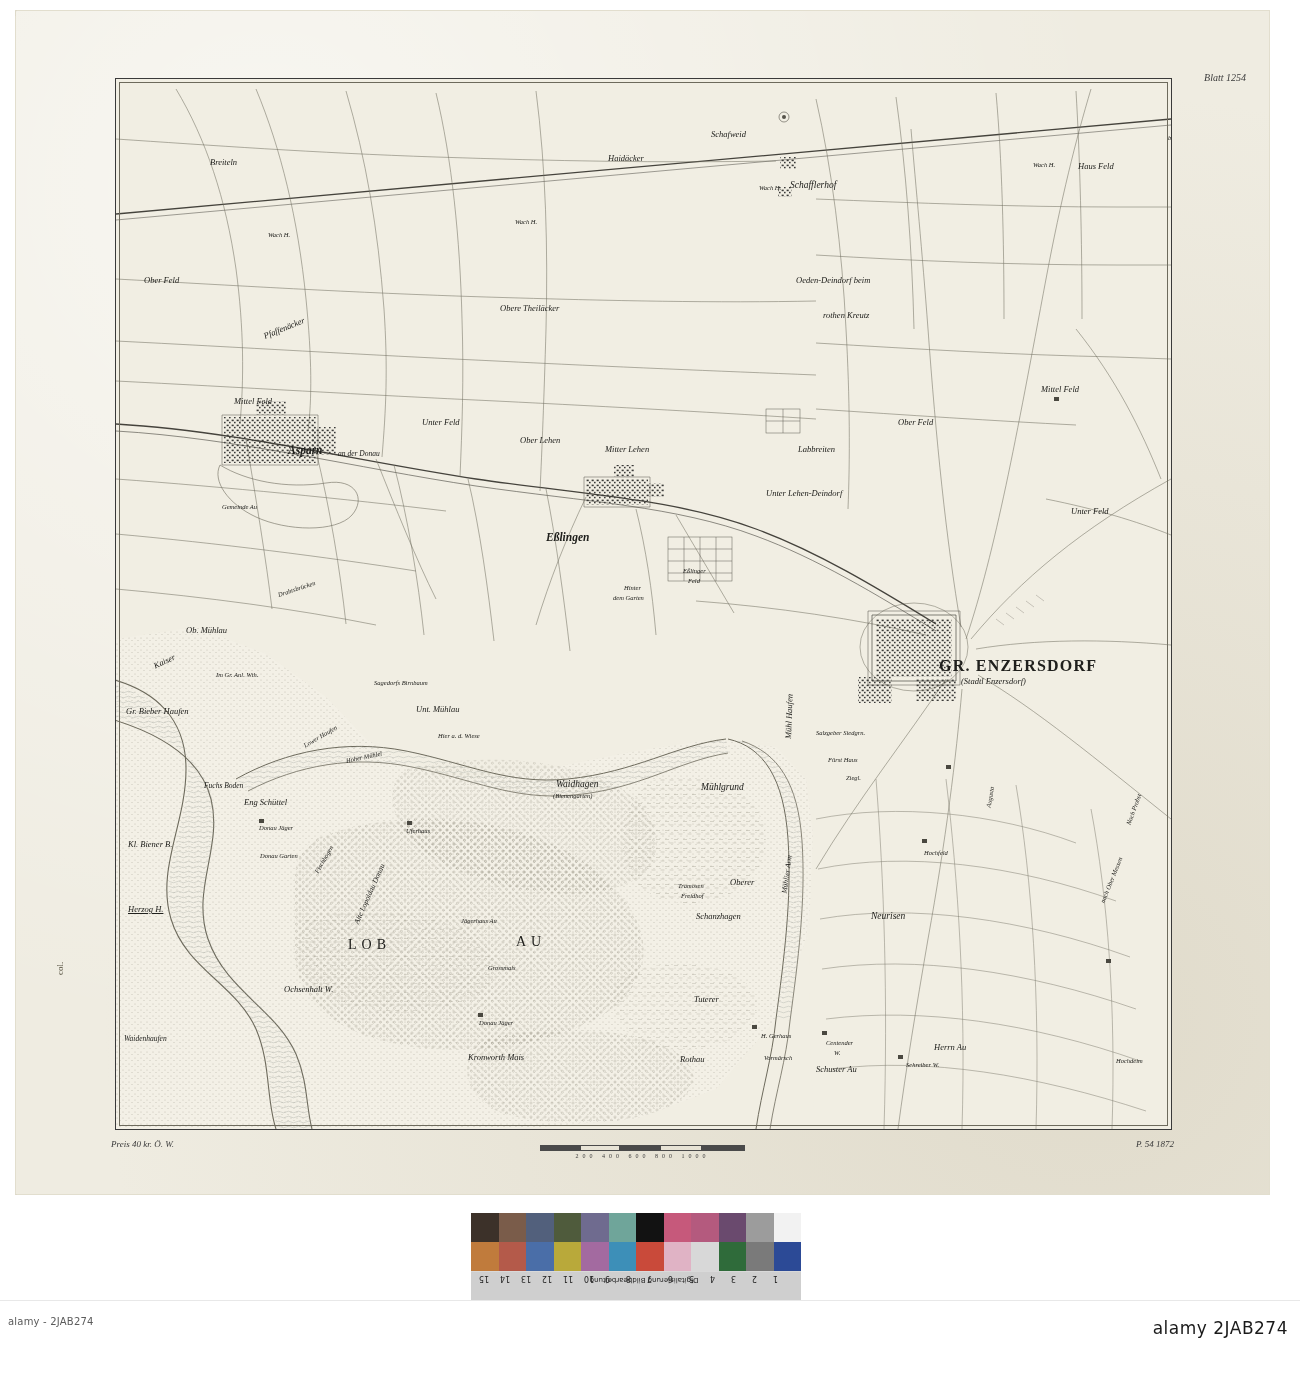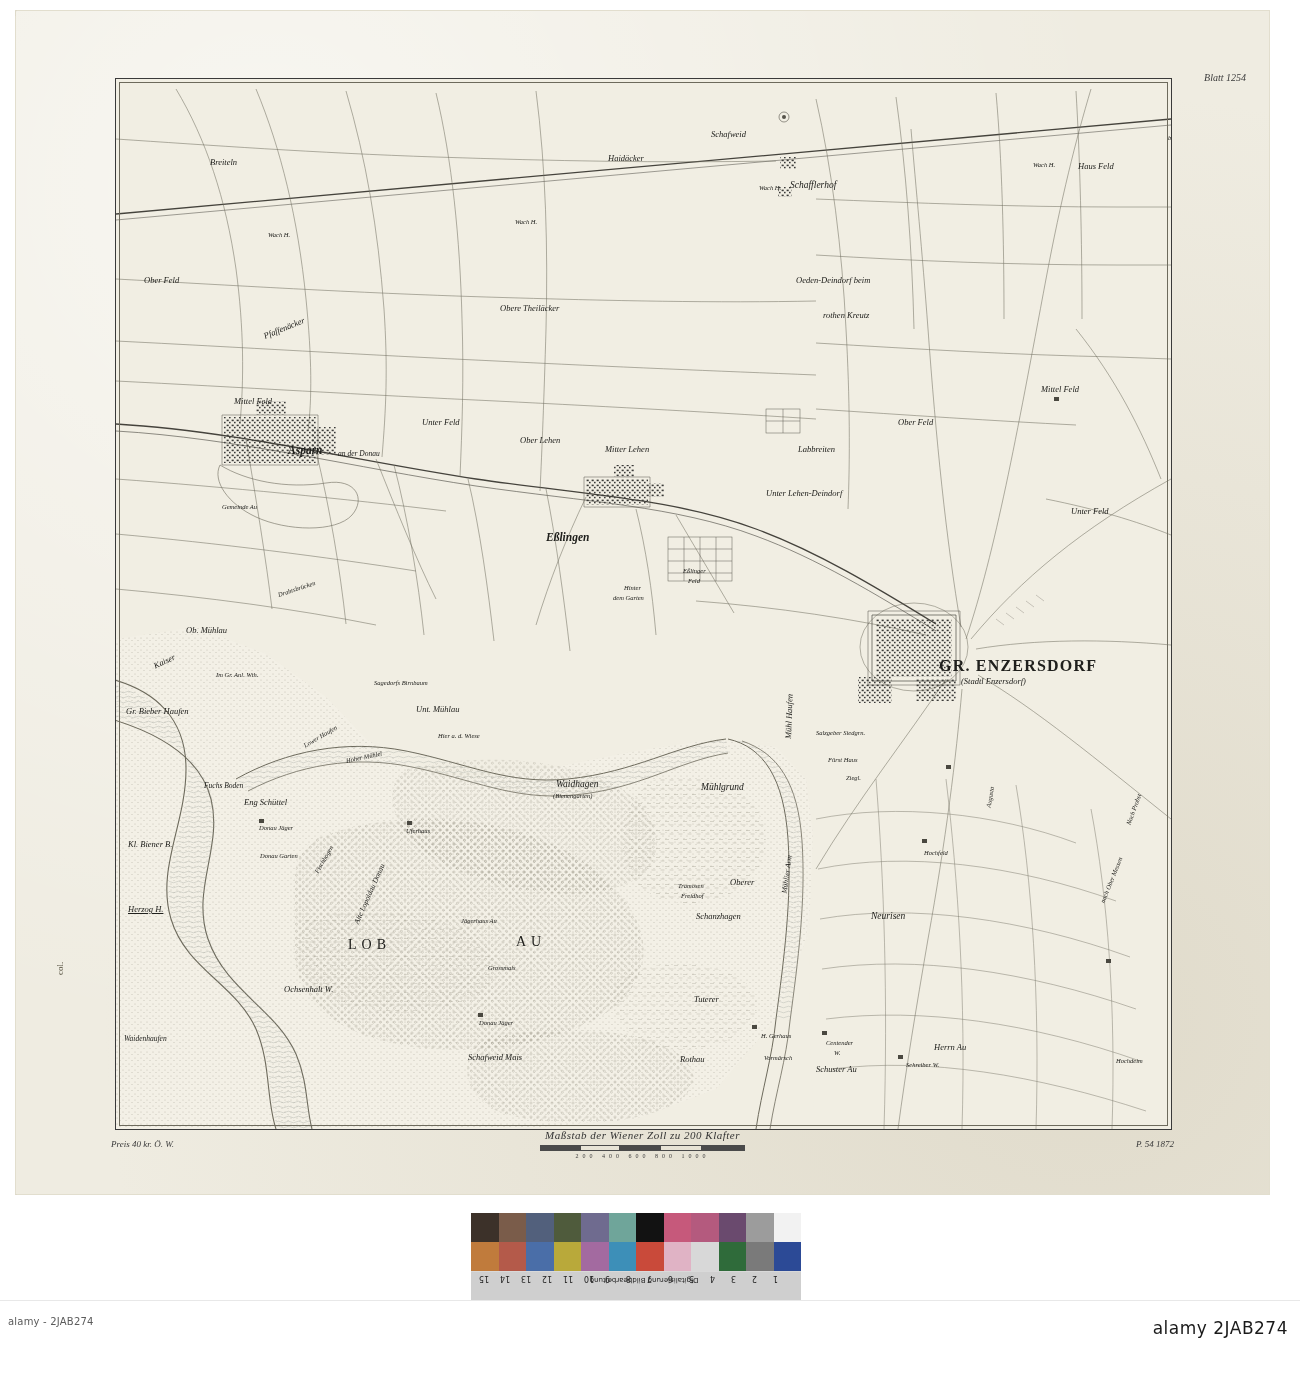--- a/index.html
+++ b/index.html
@@ -321,21 +321,21 @@
             <div class="lbl t6 it" style="left: 562px; top: 803px;">Tramosen</div>
             <div class="lbl t6 it" style="left: 565px; top: 813px;">Freidhof</div>
             <div class="lbl t8 it" style="left: 614px; top: 798px;">Oberer</div>
             <div class="lbl t8 it" style="left: 580px; top: 832px;">Schanzhagen</div>
             <div class="lbl t14 sp" style="left: 232px; top: 858px;">LOB</div>
             <div class="lbl t14 sp" style="left: 400px; top: 855px;">AU</div>
             <div class="lbl t6 it" style="left: 372px; top: 885px;">Grossmais</div>
             <div class="lbl t8 it" style="left: 168px; top: 905px;">Ochsenhalt W.</div>
             <div class="lbl t6 it" style="left: 363px; top: 940px;">Donau Jäger</div>
             <div class="lbl t7 it" style="left: 8px; top: 955px;">Waidenhaufen</div>
-            <div class="lbl t8 it" style="left: 352px; top: 973px;">Schafweid Mais</div>
+            <div class="lbl t8 it" style="left: 352px; top: 973px;">Kronworth Mais</div>
             <div class="lbl t8 it" style="left: 578px; top: 915px;">Tuterer</div>
             <div class="lbl t8 it" style="left: 564px; top: 975px;">Rothau</div>
             <div class="lbl t6 it" style="left: 645px; top: 953px;">H. Gerhaus</div>
             <div class="lbl t6 it" style="left: 648px; top: 975px;">Vormärsch</div>
             <div class="lbl t6 it" style="left: 710px; top: 960px;">Centender</div>
             <div class="lbl t6 it" style="left: 718px; top: 970px;">W.</div>
             <div class="lbl t8 it" style="left: 700px; top: 985px;">Schuster Au</div>
             <div class="lbl t6 it" style="left: 790px; top: 982px;">Schreiber W.</div>
             <div class="lbl t8 it" style="left: 818px; top: 963px;">Herrn Au</div>
             <div class="lbl t6 it" style="left: 1000px; top: 978px;">Hochdeim</div>
@@ -349,21 +349,20 @@
             <div class="lbl t9 it" style="left: 755px; top: 832px;">Neurisen</div>
             <div class="lbl t6 it" style="left: 986px; top: 820px; transform: rotate(-68deg);">nach Ober Messen</div>
             <div class="lbl t6 it" style="left: 1012px; top: 742px; transform: rotate(-70deg);">Nach Probst</div>
           </div>
       </div>
 
       <div class="price">Preis 40 kr. Ö. W.</div>
       <div class="plate">P. 54 1872</div>
 
       <div class="scalebar">
-        <div class="cap">Maßstab der Wiener Zoll zu 200 Klafter</div>
         <div class="bar">
           <div class="seg" style="left:0;width:40px;background:#4a4a4a;"></div>
           <div class="seg" style="left:40px;width:40px;background:transparent;"></div>
           <div class="seg" style="left:80px;width:40px;background:#4a4a4a;"></div>
           <div class="seg" style="left:120px;width:42px;background:transparent;"></div>
           <div class="seg" style="left:162px;width:43px;background:#4a4a4a;"></div>
         </div>
         <div class="ticks">200  400  600  800  1000</div>
       </div>
     </div>

